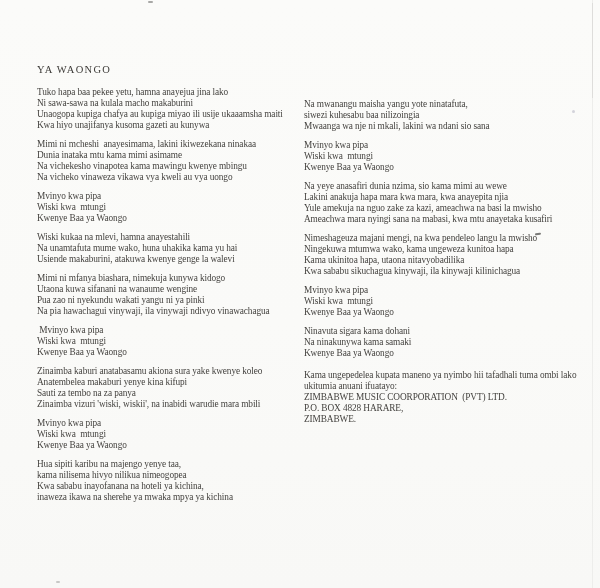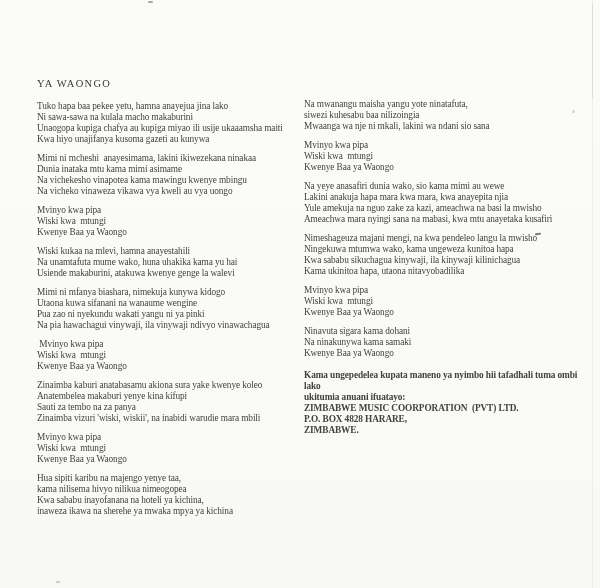--- a/index.html
+++ b/index.html
@@ -19,21 +19,21 @@
     background: linear-gradient(180deg, #fbfbf9 0%, #fafaf8 55%, #f8f8f6 100%);
     font-family: "Liberation Serif", "DejaVu Serif", serif;
     color: #413f3c;
     overflow: hidden;
   }
   .col {
     position: absolute;
   }
   .col-left {
     left: 37px;
-    top: 78px;
+    top: 64px;
     width: 270px;
   }
   .col-right {
     left: 304px;
     top: 99px;
     width: 286px;
   }
   .title {
     font-size: 10.5px;
     line-height: 12px;
@@ -50,21 +50,20 @@
   }
   .line {
     font-size: 9.3px;
     line-height: 11px;
     letter-spacing: -0.1px;
     white-space: pre-wrap;
     color: #44423f;
   }
   .stanza.contact {
     margin-top: 11px;
-    font-weight: bold;
   }
   
   .edge-line {
     position: absolute;
     left: 592px;
     top: 0;
     width: 1px;
     height: 588px;
     background: #ededeb;
   }
@@ -180,30 +179,30 @@
           <div class="line">Na mwanangu maisha yangu yote ninatafuta,</div>
           <div class="line">siwezi kuhesabu baa nilizoingia</div>
           <div class="line">Mwaanga wa nje ni mkali, lakini wa ndani sio sana</div>
         </div>
         <div class="stanza chorus">
           <div class="line">Mvinyo kwa pipa</div>
           <div class="line">Wiski kwa  mtungi</div>
           <div class="line">Kwenye Baa ya Waongo</div>
         </div>
         <div class="stanza verse">
-          <div class="line">Na yeye anasafiri dunia wako, sio kama mimi au wewe</div>
+          <div class="line">Na yeye anasafiri dunia nzima, sio kama mimi au wewe</div>
           <div class="line">Lakini anakuja hapa mara kwa mara, kwa anayepita njia</div>
           <div class="line">Yule amekuja na nguo zake za kazi, ameachwa na basi la mwisho</div>
           <div class="line">Ameachwa mara nyingi sana na mabasi, kwa mtu anayetaka kusafiri</div>
         </div>
         <div class="stanza verse">
           <div class="line">Nimeshageuza majani mengi, na kwa pendeleo langu la mwisho</div>
           <div class="line">Ningekuwa mtumwa wako, kama ungeweza kunitoa hapa</div>
+          <div class="line">Kama ukinitoa hapa, utaona nitavyobadilika</div>
           <div class="line">Kwa sababu sikuchagua kinywaji, ila kinywaji kilinichagua</div>
-          <div class="line">Kama ukinitoa hapa, utaona nitavyobadilika</div>
         </div>
         <div class="stanza chorus">
           <div class="line">Mvinyo kwa pipa</div>
           <div class="line">Wiski kwa  mtungi</div>
           <div class="line">Kwenye Baa ya Waongo</div>
         </div>
         <div class="stanza verse">
           <div class="line">Ninavuta sigara kama dohani</div>
           <div class="line">Na ninakunywa kama samaki</div>
           <div class="line">Kwenye Baa ya Waongo</div>

